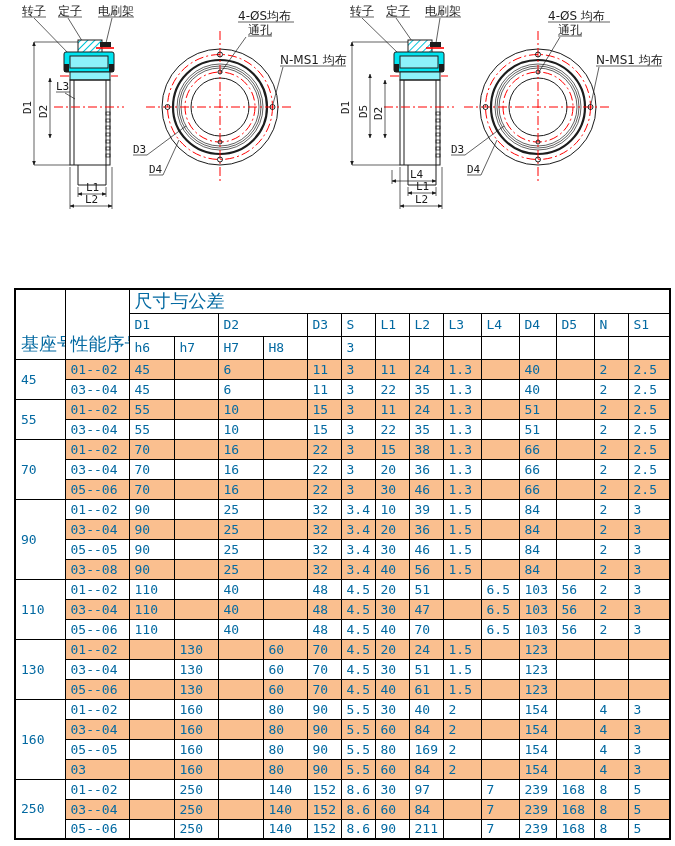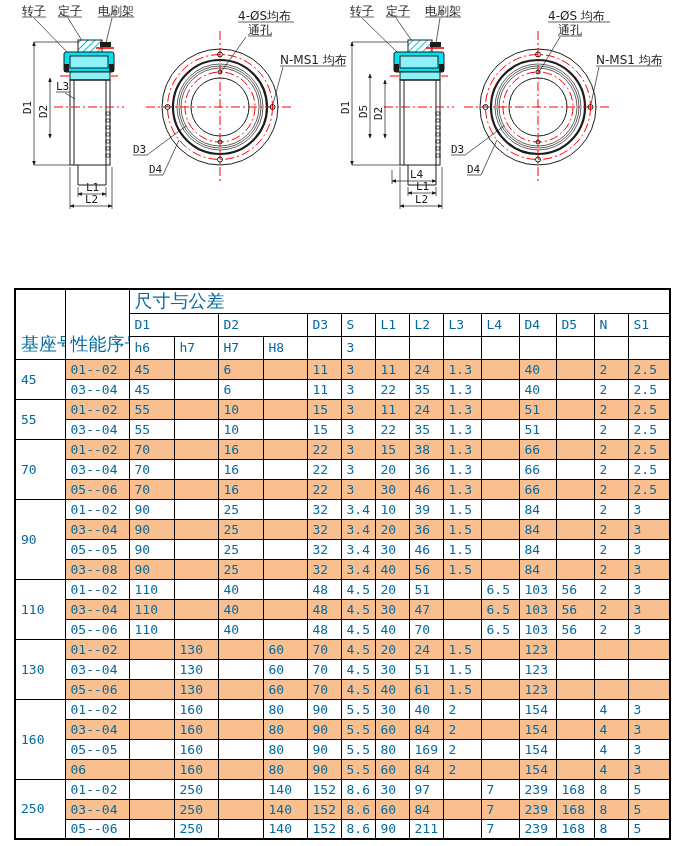--- a/index.html
+++ b/index.html
@@ -631,21 +631,21 @@
           <td>80</td>
           <td>169</td>
           <td>2</td>
           <td></td>
           <td>154</td>
           <td></td>
           <td>4</td>
           <td>3</td>
         </tr>
         <tr class="hl">
-          <td>06</td>
+          <td>03</td>
           <td></td>
           <td>160</td>
           <td></td>
           <td>80</td>
           <td>90</td>
           <td>5.5</td>
           <td>60</td>
           <td>84</td>
           <td>2</td>
           <td></td>

